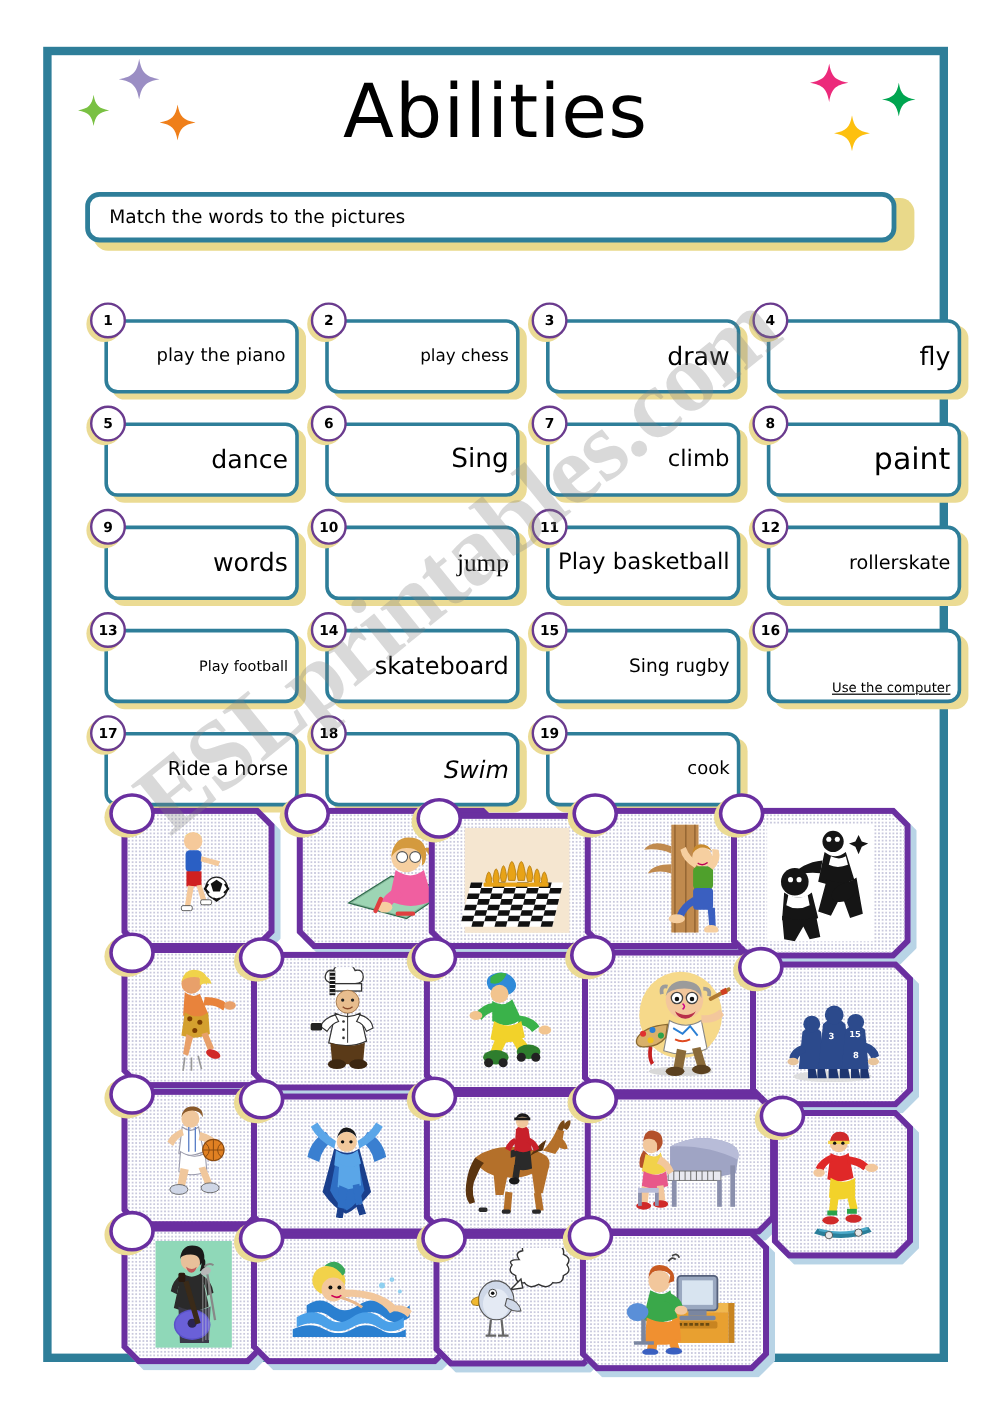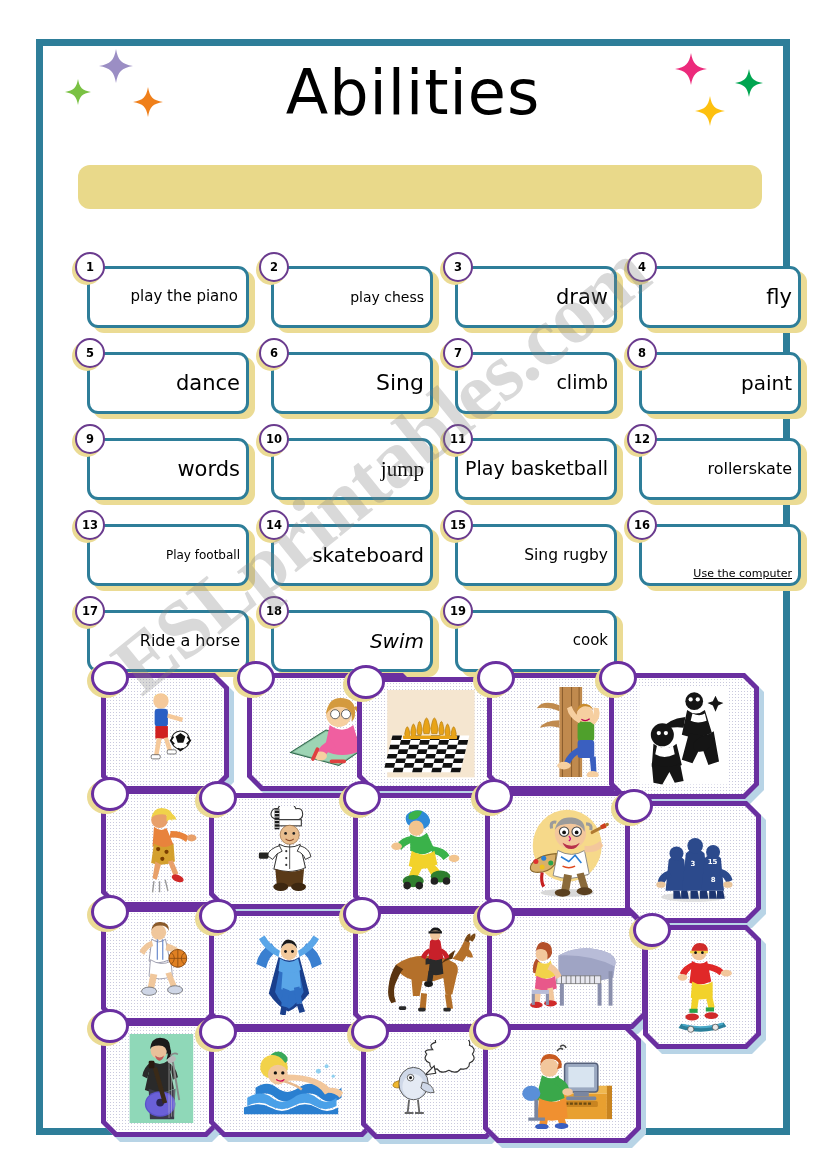--- a/index.html
+++ b/index.html
@@ -275,20 +275,23 @@
             <path d="M50 0 C56 34 66 44 100 50 C66 56 56 66 50 100 C44 66 34 56 0 50 C34 44 44 34 50 0 Z" fill="#00a550"></path>
           </svg></div>
         <div class="star" style="left: 652px; top: 50px;"><svg viewBox="0 0 100 100" width="30" height="30">
             <path d="M50 0 C56 34 66 44 100 50 C66 56 56 66 50 100 C44 66 34 56 0 50 C34 44 44 34 50 0 Z" fill="#fdc00f"></path>
           </svg></div>
       </div>
   </div>
 
   <div id="instruction-wrap">
     <div id="instruction-shadow"></div>
+    <div id="instruction-box">
+      <div id="instruction-text">Match the words to the pictures</div>
+    </div>
   </div>
 
   <div id="word-grid">
       <div class="word-cell" style="left: 28px; top: 44px; width: 162px; height: 62px;">
         <div class="word-shadow"></div>
         <div class="word-box">
           <div class="word-label" style="font-size: 15px; padding-right: 8px;">play the piano</div>
         </div>
         <div class="num-shadow"></div>
         <div class="num-circle">1</div>
@@ -337,21 +340,21 @@
         <div class="word-shadow"></div>
         <div class="word-box">
           <div class="word-label" style="font-size: 19px;">climb</div>
         </div>
         <div class="num-shadow"></div>
         <div class="num-circle">7</div>
       </div>
       <div class="word-cell" style="left: 580px; top: 130px; width: 162px; height: 62px;">
         <div class="word-shadow"></div>
         <div class="word-box">
-          <div class="word-label" style="font-size: 20px;">paint</div>
+          <div class="word-label" style="font-size: 25px;">paint</div>
         </div>
         <div class="num-shadow"></div>
         <div class="num-circle">8</div>
       </div>
       <div class="word-cell" style="left: 28px; top: 216px; width: 162px; height: 62px;">
         <div class="word-shadow"></div>
         <div class="word-box">
           <div class="word-label" style="font-size: 21px;">words</div>
         </div>
         <div class="num-shadow"></div>

